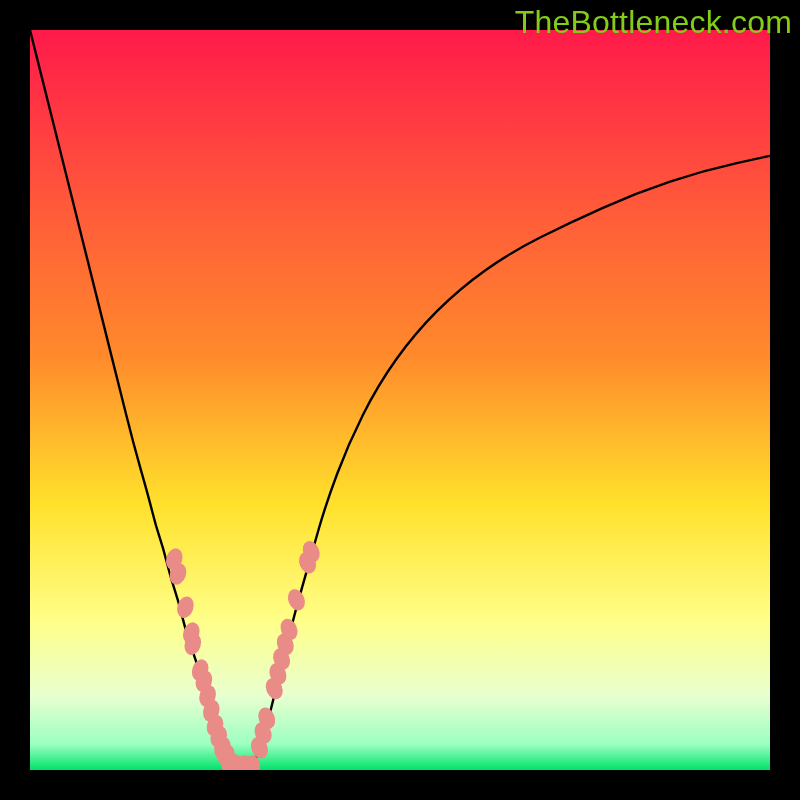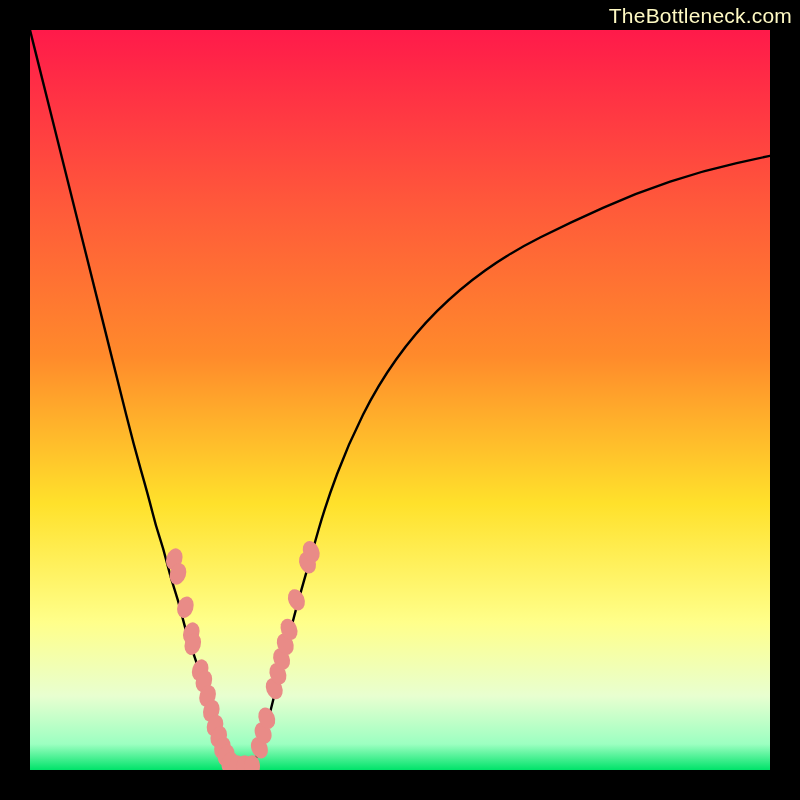--- a/index.html
+++ b/index.html
@@ -13,22 +13,22 @@
   .chart-wrapper {
     position: relative;
     width: 800px;
     height: 800px;
     background: #000;
   }
   .watermark {
     position: absolute;
     top: 4px;
     right: 8px;
-    color: #fef9c3;
-    font-size: 21px;
+    color: #84cc16;
+    font-size: 32px;
     font-weight: 400;
     letter-spacing: 0.2px;
     z-index: 20;
   }
   .plot-area {
     position: absolute;
     left: 30px;
     top: 30px;
     width: 740px;
     height: 740px;

